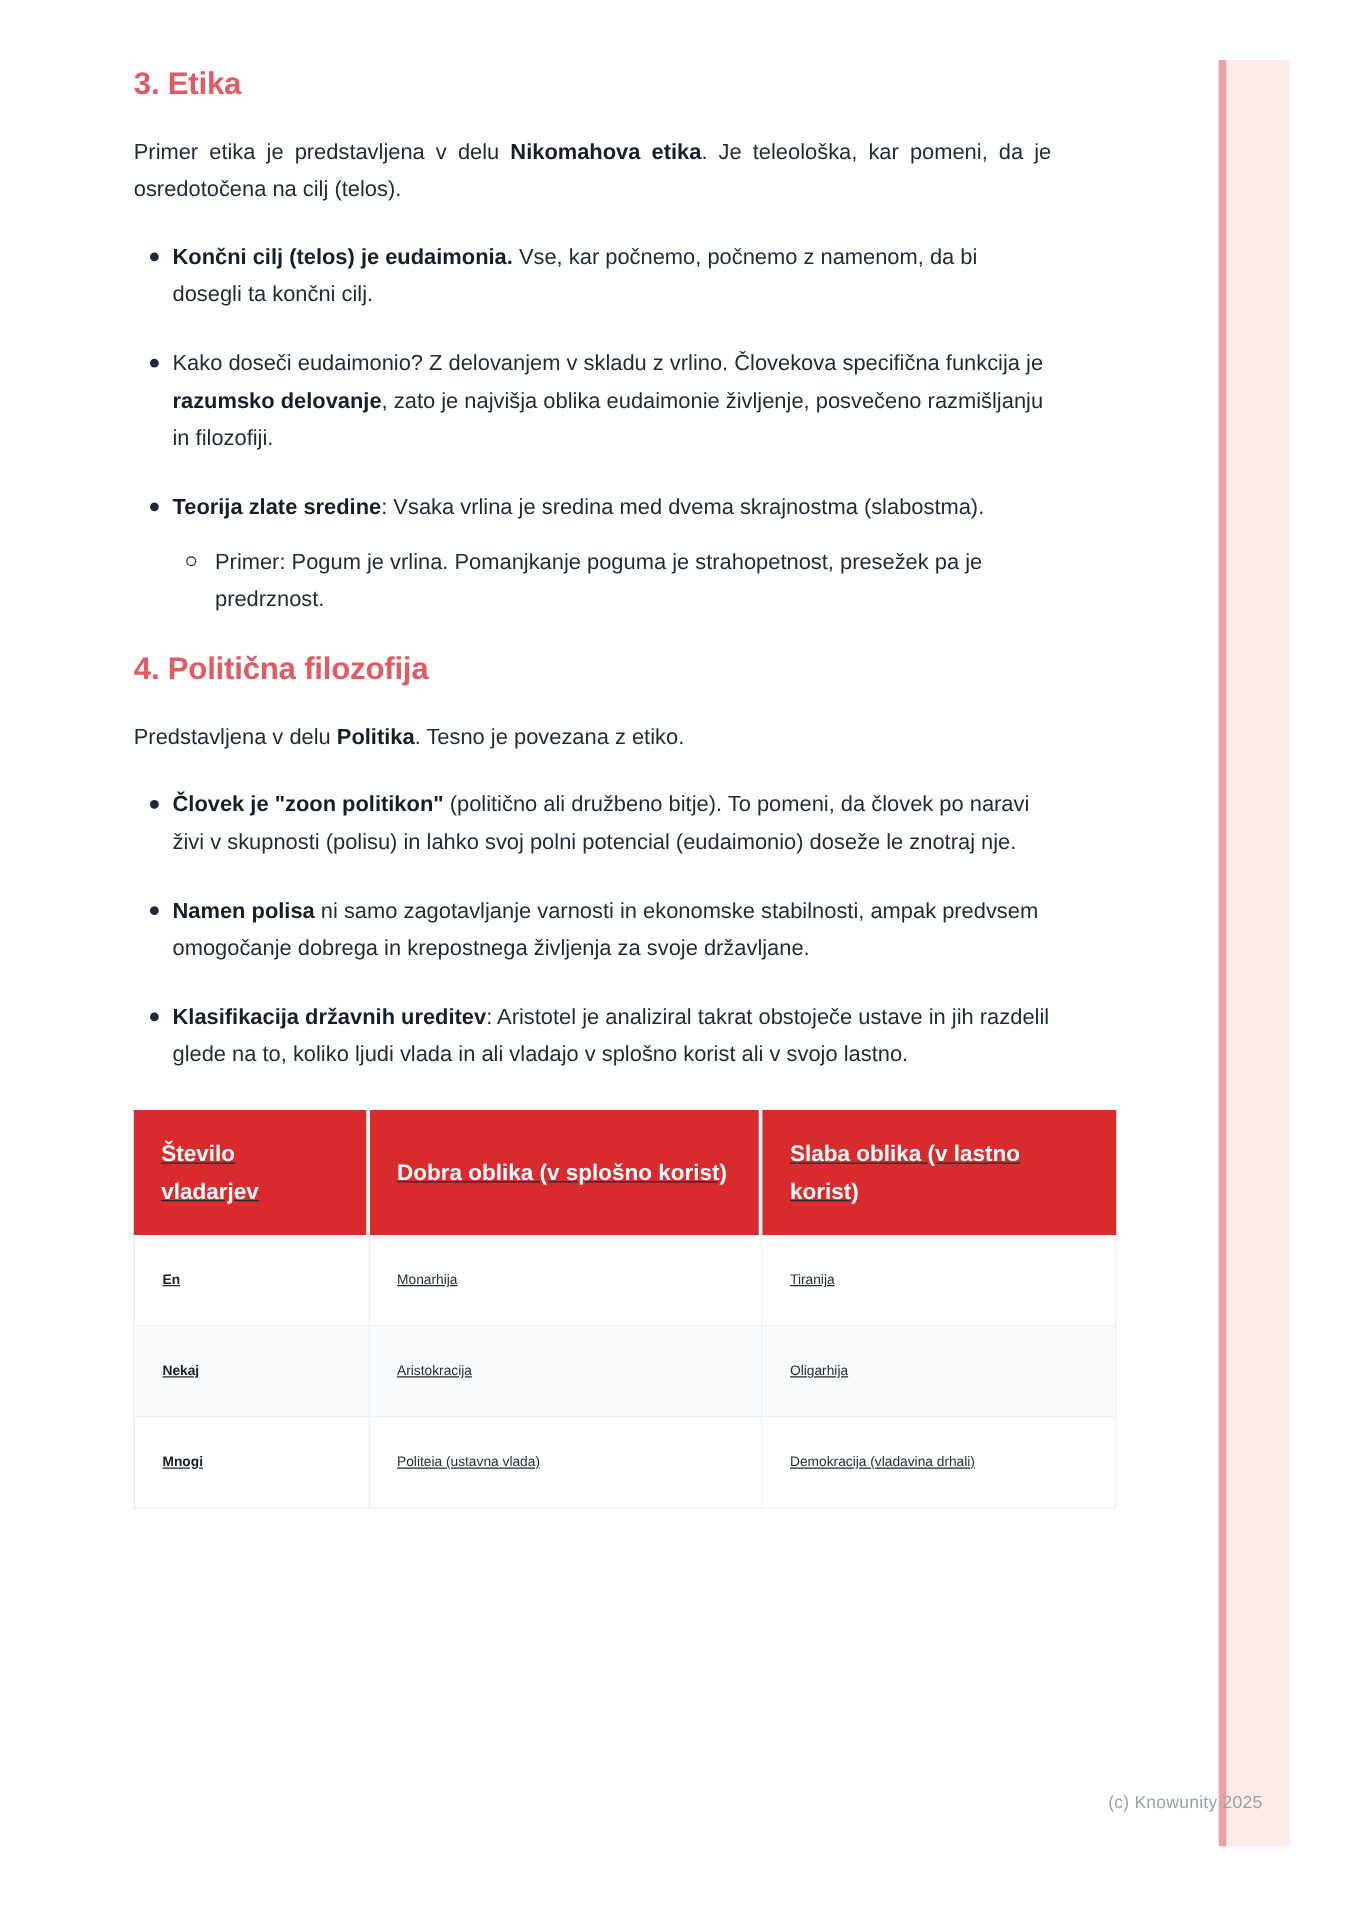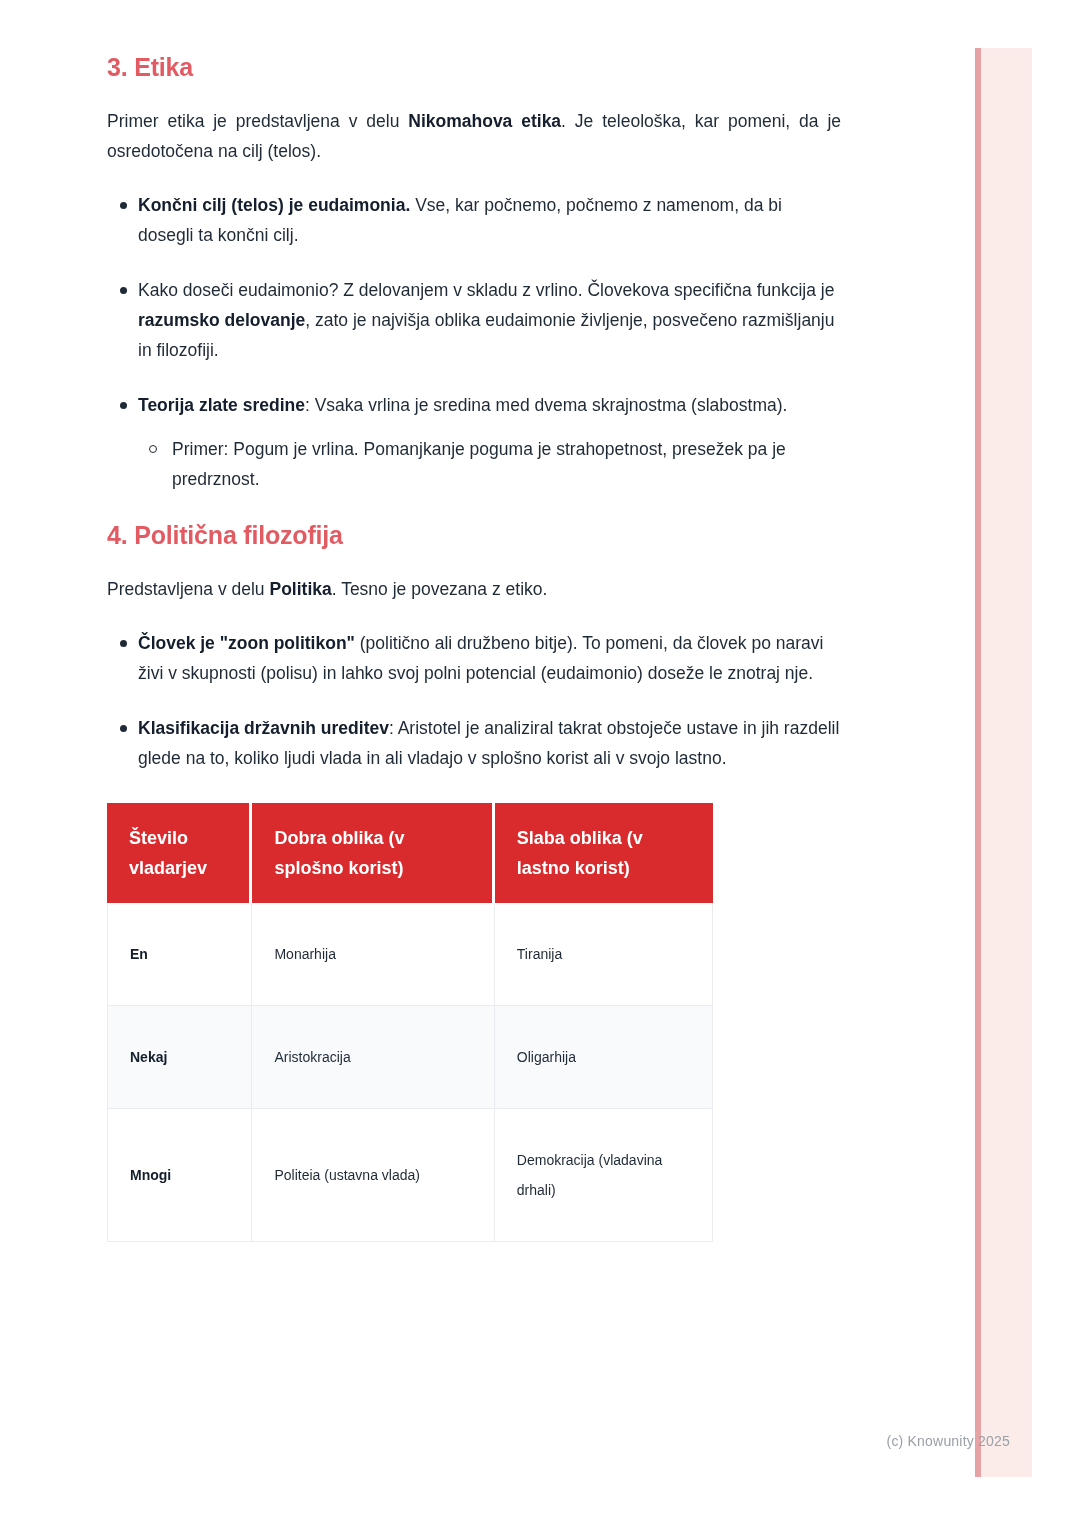--- a/index.html
+++ b/index.html
@@ -46,30 +46,30 @@
   ul.sublist{list-style:none;margin:14px 0 0 0;padding:0;}
   ul.sublist > li{position:relative;padding-left:34px;margin-bottom:16px;}
   ul.sublist > li:last-child{margin-bottom:0;}
   ul.sublist > li::before{
     content:"";position:absolute;left:11px;top:11px;width:6px;height:6px;
     border-radius:50%;background:#ffffff;border:1.6px solid var(--text-color);
   }
   .b{font-weight:700;color:#141e2c;}
   .table-wrap{margin-top:30px;}
   table.gov-table{
-    width:606px;border-collapse:separate;border-spacing:0;table-layout:fixed;
+    width:786px;border-collapse:separate;border-spacing:0;table-layout:fixed;text-decoration:underline;
   }
   table.gov-table th{
     background:var(--table-header-bg);color:var(--table-header-text);
     font-size:18px;line-height:30px;font-weight:700;text-align:left;
     padding:20px 22px;border-right:3px solid #ffffff;vertical-align:middle;
   }
   table.gov-table th:last-child{border-right:none;}
   table.gov-table td{
-    font-size:14px;line-height:30px;padding:36px 22px;vertical-align:middle;
+    font-size:11px;line-height:30px;padding:21px 22px;vertical-align:middle;
     border-bottom:1px solid var(--border-color);
     border-right:1px solid var(--border-color);
     background:#ffffff;
   }
   table.gov-table td:first-child{border-left:1px solid var(--border-color);font-weight:700;color:#141e2c;}
   table.gov-table tr.striped td{background:var(--stripe-bg);}
   .page-footer{
     position:absolute;top:1433px;right:70px;z-index:3;
     font-size:14px;color:var(--footer-color);letter-spacing:0.2px;
   }
@@ -109,20 +109,24 @@
 
   <section class="note-section">
     <h2 class="sec-heading">4. Politična filozofija</h2>
     <p class="intro"><span>Predstavljena v delu </span><span class="b">Politika</span><span>. Tesno je povezana z etiko.</span></p>
     <ul class="blist">
   <li>
     <span class="li-text"><span class="b">Človek je "zoon politikon"</span><span> (politično ali družbeno bitje). To pomeni, da človek po naravi živi v skupnosti (polisu) in lahko svoj polni potencial (eudaimonio) doseže le znotraj nje.</span></span>
     
   </li>
 
+  <li>
+    <span class="li-text"><span class="b">Namen polisa</span><span> ni samo zagotavljanje varnosti in ekonomske stabilnosti, ampak predvsem omogočanje dobrega in krepostnega življenja za svoje državljane.</span></span>
+    
+  </li>
 
   <li>
     <span class="li-text"><span class="b">Klasifikacija državnih ureditev</span><span>: Aristotel je analiziral takrat obstoječe ustave in jih razdelil glede na to, koliko ljudi vlada in ali vladajo v splošno korist ali v svojo lastno.</span></span>
     
   </li>
 </ul>
   </section>
 </div>
 
   <div class="table-wrap">

